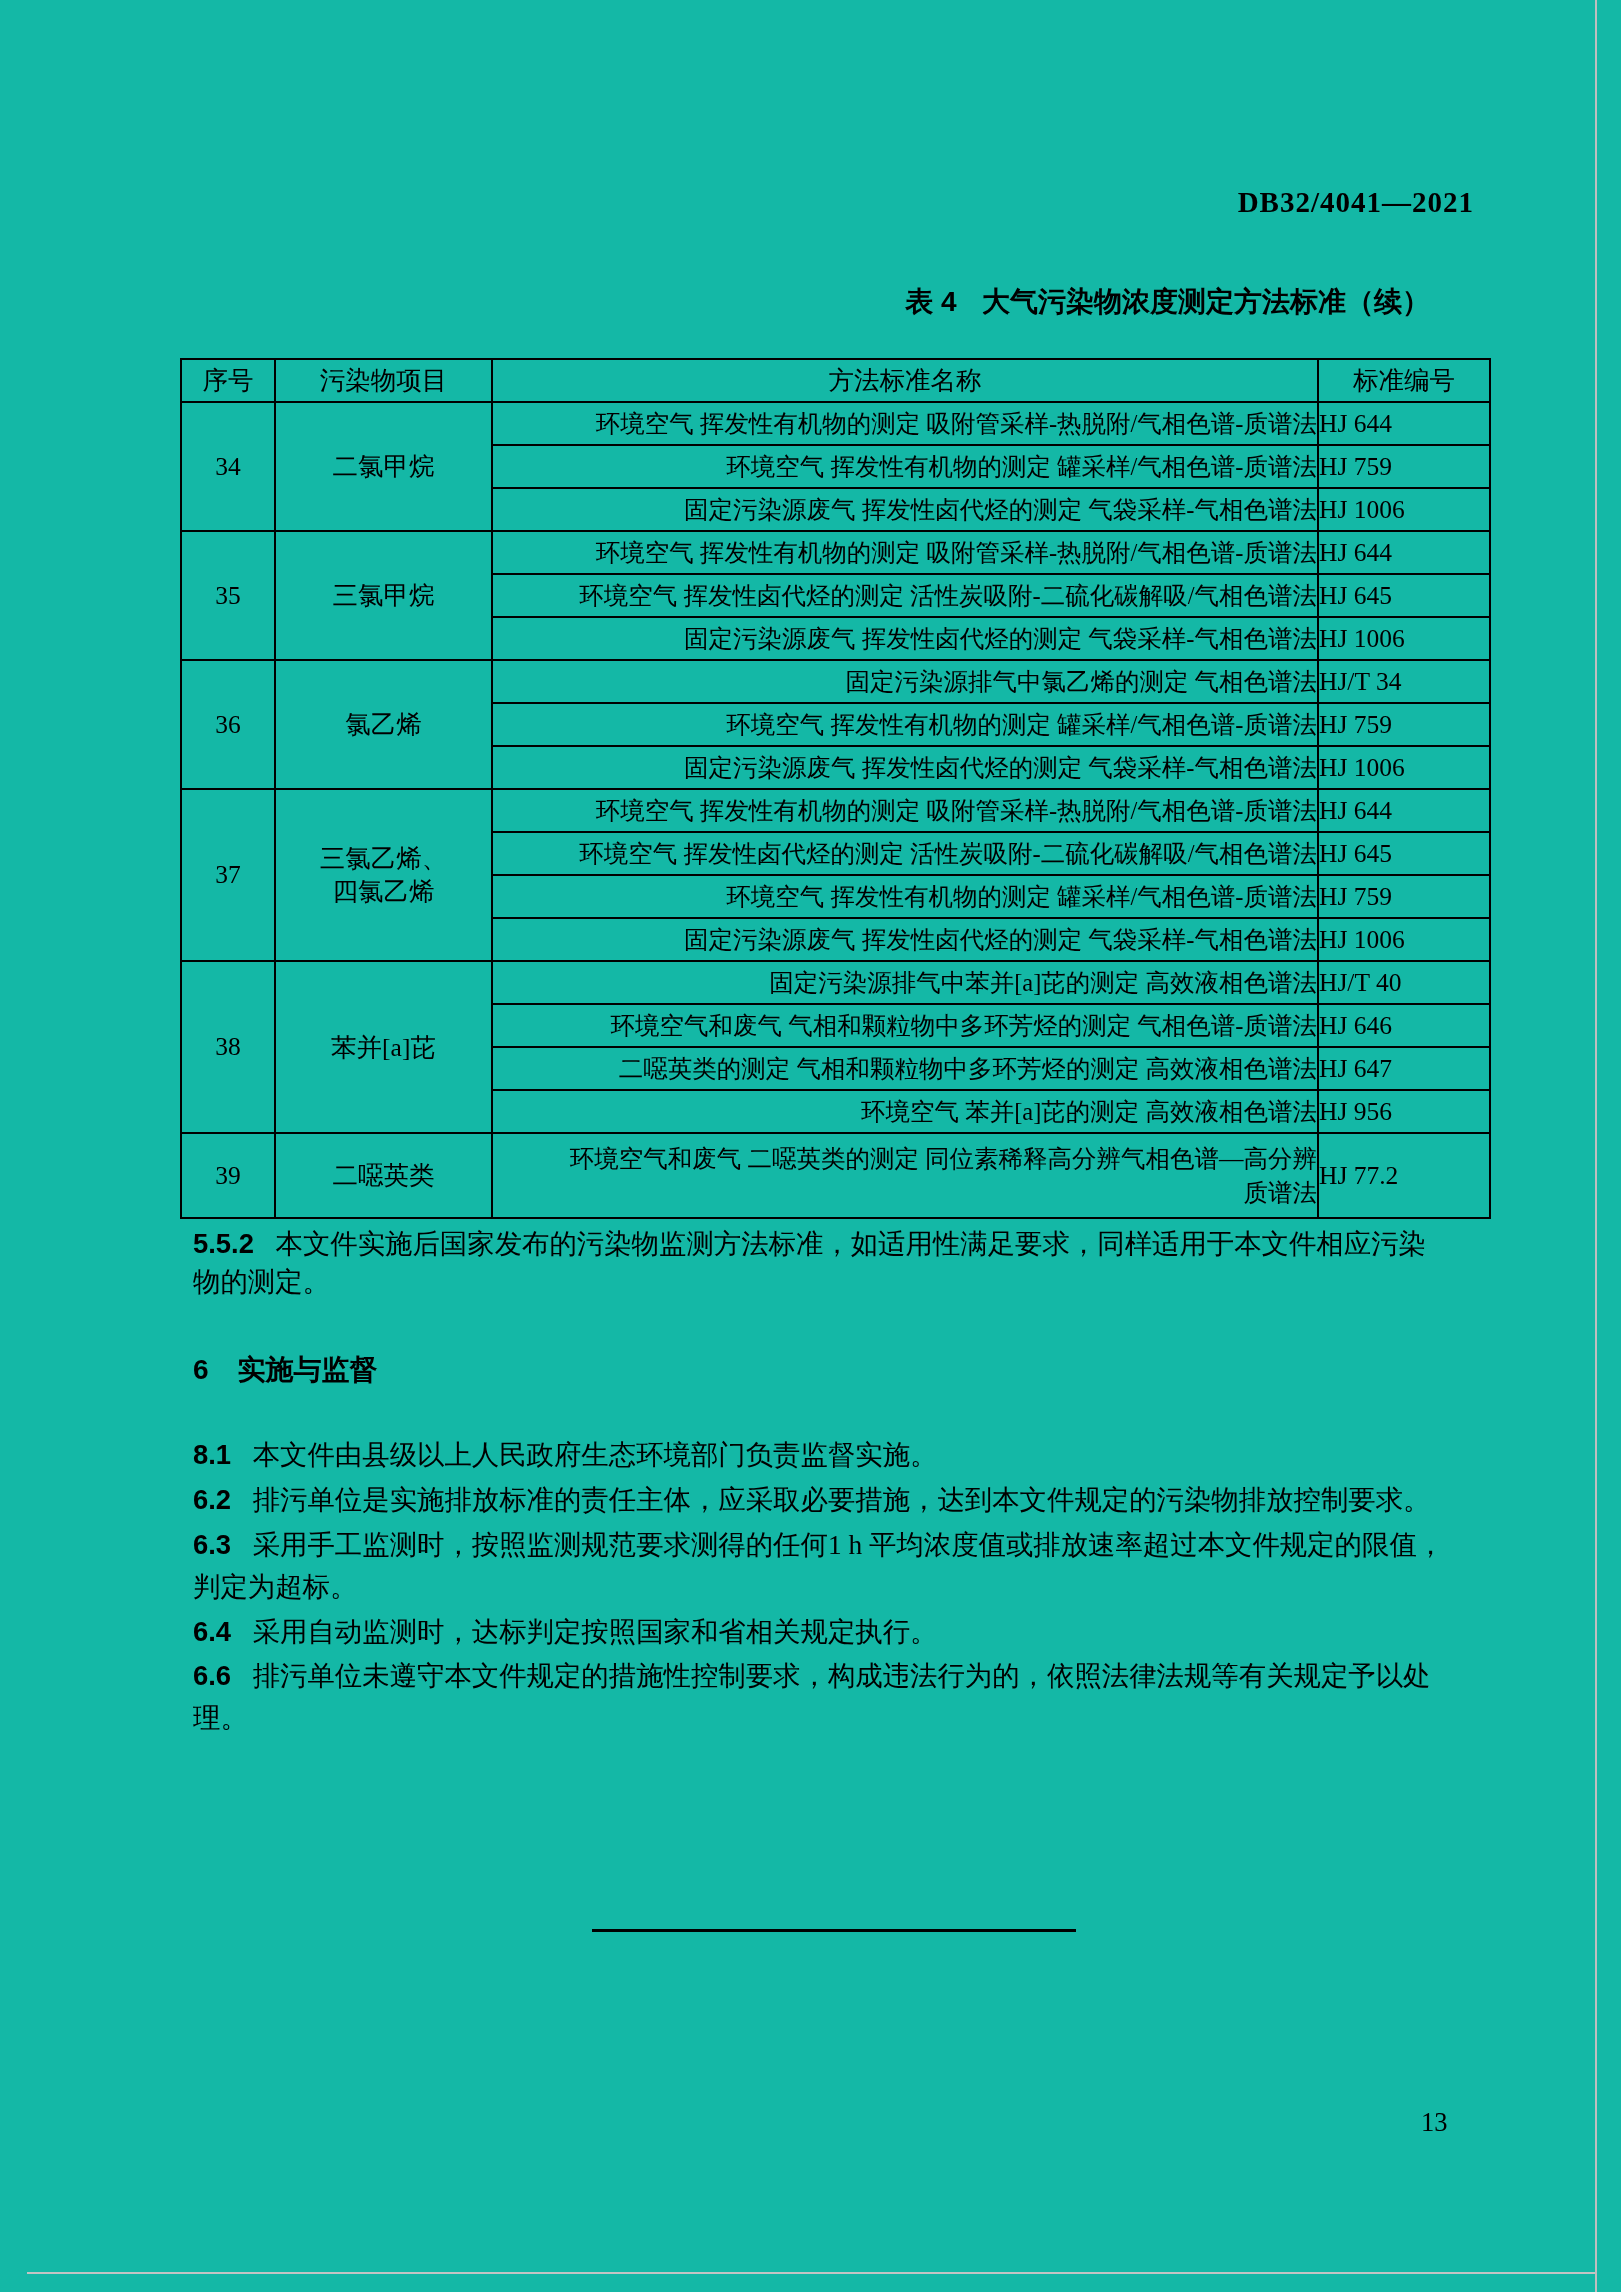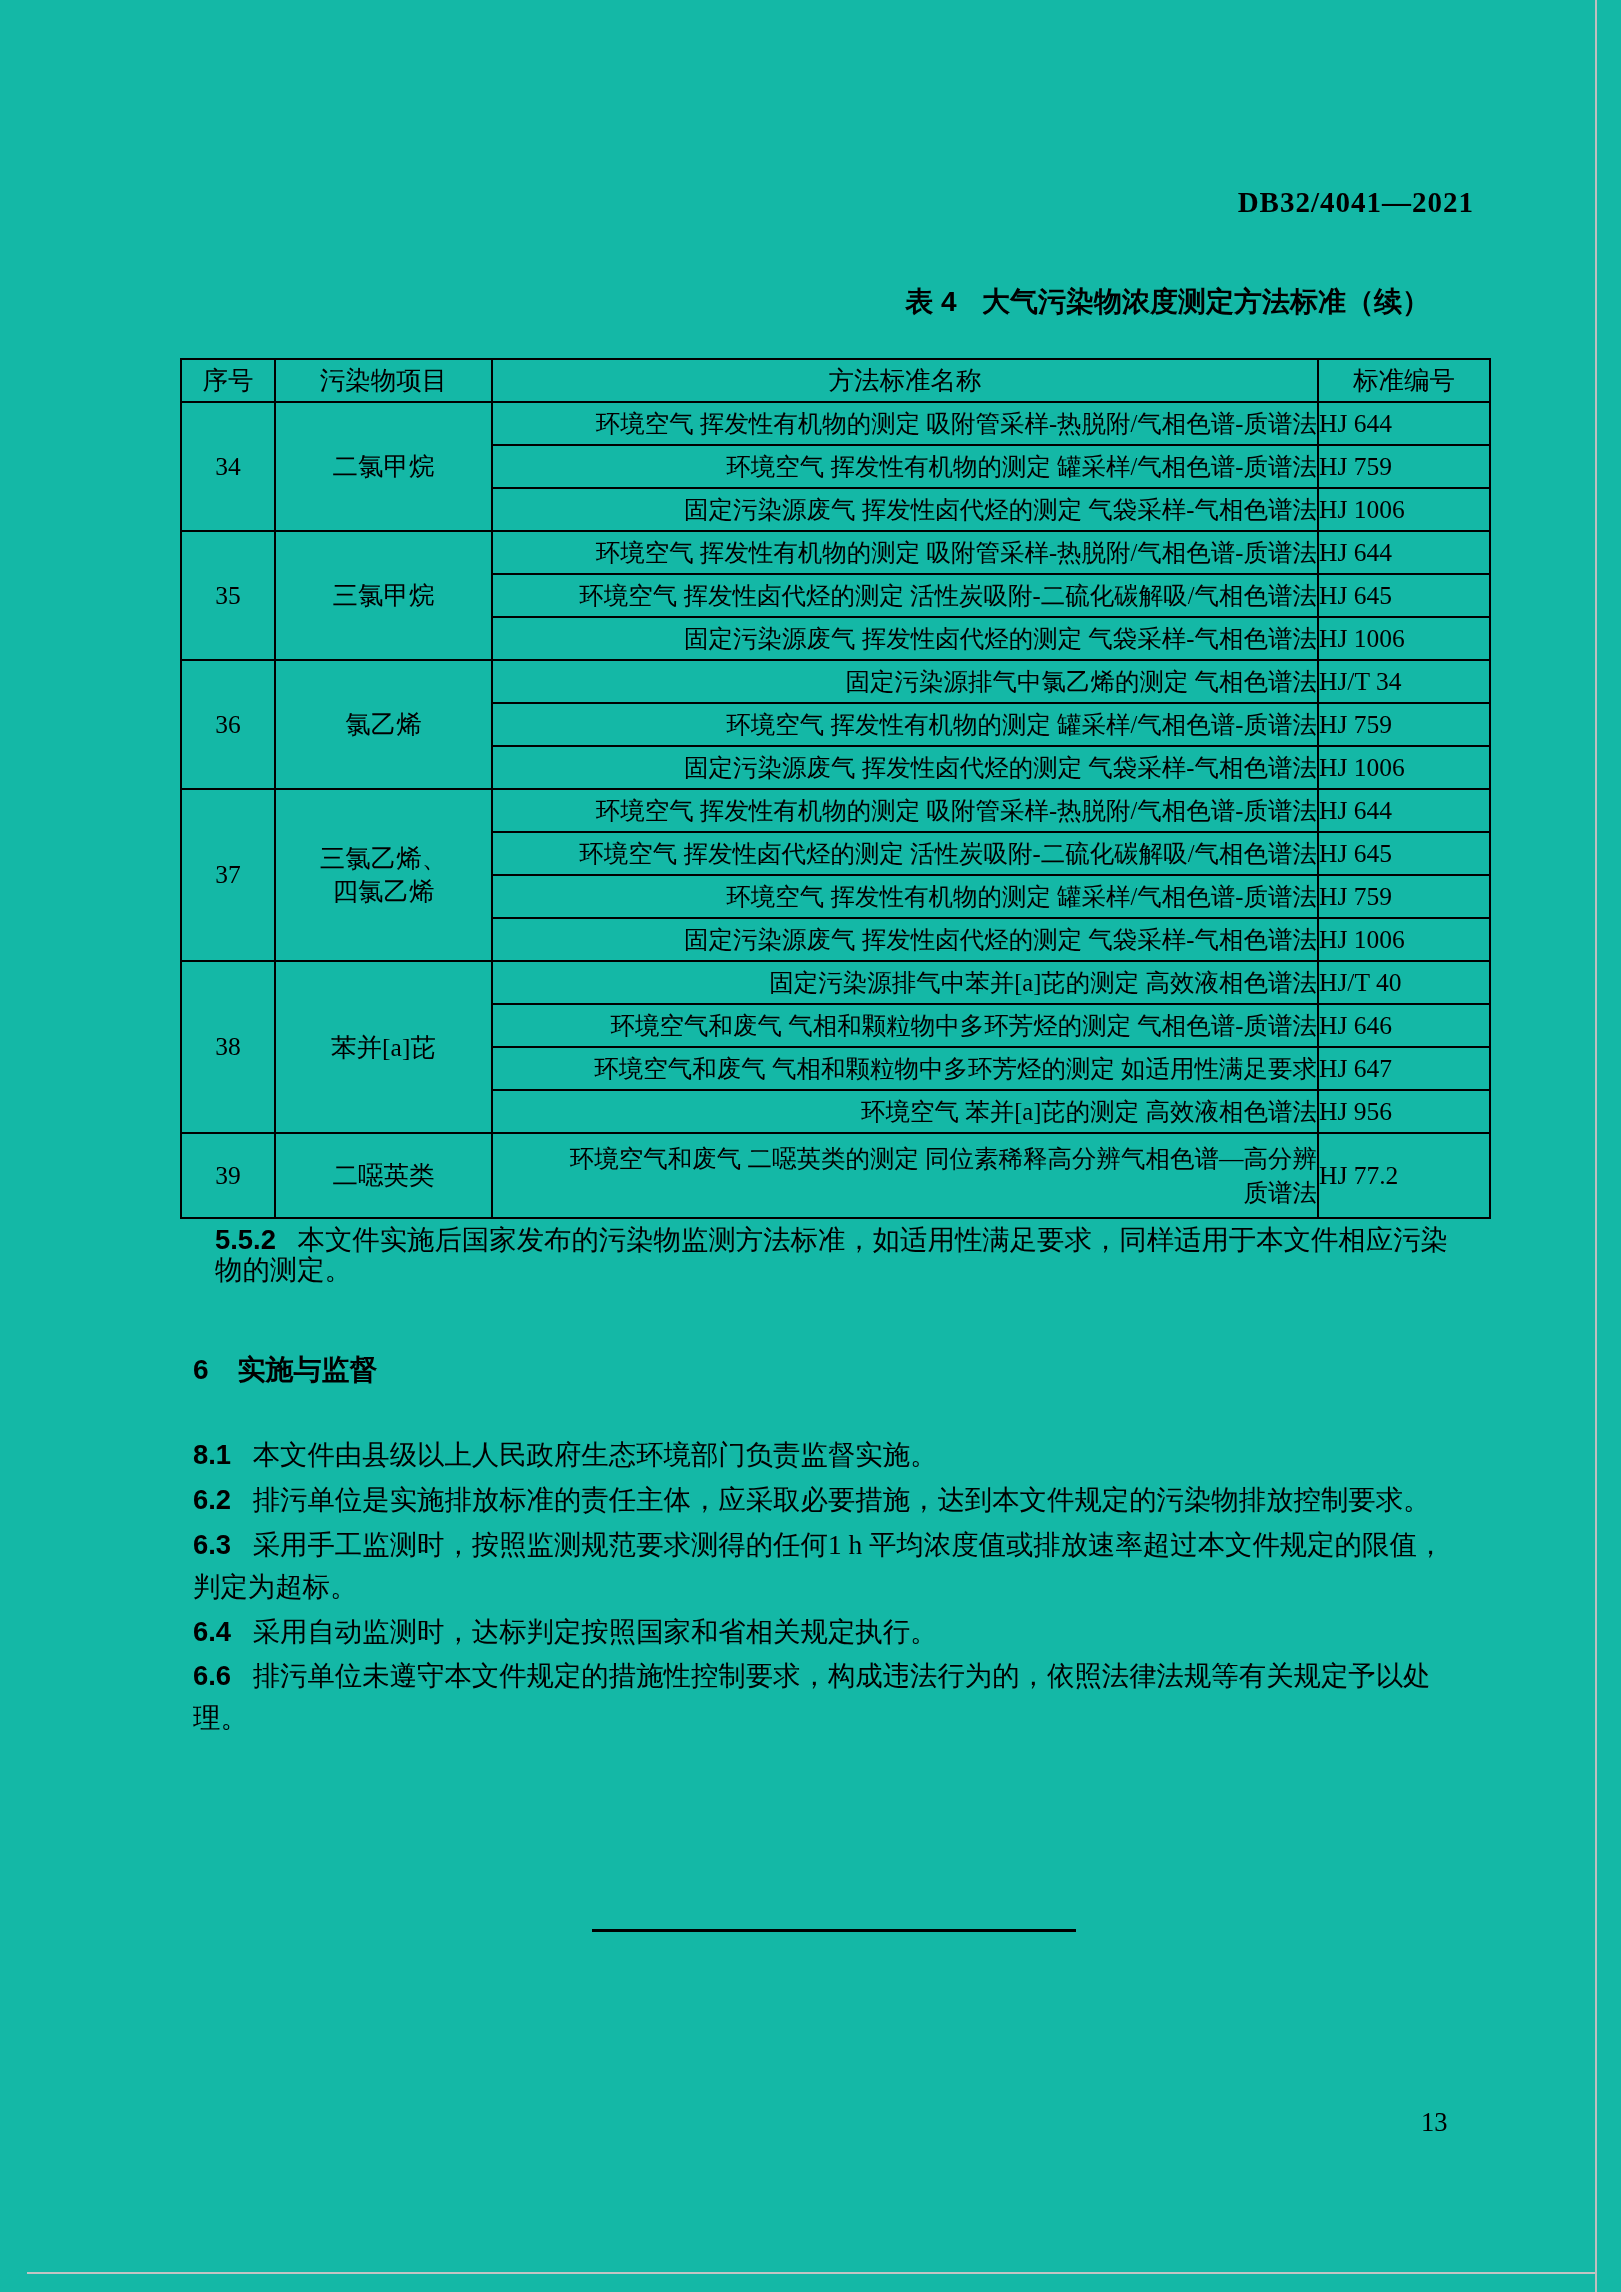--- a/index.html
+++ b/index.html
@@ -40,21 +40,21 @@
   tr.group-start td { border-top:2.9px solid #000; }
   td.col-no { text-align:center; font-size:25.5px; }
   td.col-pollutant { text-align:center; font-size:25.5px; }
   td.col-pollutant .pline { line-height:33px; }
   td.col-method { text-align:right; padding-left:17.6px; padding-right:5.9px; }
   td.col-method .mline { line-height:34px; }
   td.col-code { text-align:left; padding-left:17.6px; font-size:25.5px; }
   tr.tall td { height:83px; }
 
   .clause { position:absolute; left:193px; width:1318px; font-size:27.4px; }
-  .clause .cline { line-height:30px; white-space:nowrap;margin-left:22px; }
+  .clause .cline { line-height:38px; white-space:nowrap; }
   .clause .num, .sec-heading .num {
     font-family:"Liberation Sans","DejaVu Sans",sans-serif;
     font-weight:bold; margin-right:21.6px;
   }
   .clause-552 { top:1225px; }
   .sec-heading {
     position:absolute; top:1351px; left:193px;
     font-family:"Liberation Sans","DejaVu Sans",sans-serif;
     font-size:28px; font-weight:bold;
   }
@@ -164,21 +164,21 @@
           <td class="col-no" rowspan="4">38</td>
           <td class="col-pollutant" rowspan="4">苯并[a]芘</td>
           <td class="col-method">固定污染源排气中苯并[a]芘的测定 高效液相色谱法</td>
           <td class="col-code">HJ/T 40</td>
         </tr>
         <tr>
           <td class="col-method">环境空气和废气 气相和颗粒物中多环芳烃的测定 气相色谱-质谱法</td>
           <td class="col-code">HJ 646</td>
         </tr>
         <tr>
-          <td class="col-method">环境空气和废气 气相和颗粒物中多环芳烃的测定 如适用性满足要求</td>
+          <td class="col-method">二噁英类的测定 气相和颗粒物中多环芳烃的测定 高效液相色谱法</td>
           <td class="col-code">HJ 647</td>
         </tr>
         <tr>
           <td class="col-method">环境空气 苯并[a]芘的测定 高效液相色谱法</td>
           <td class="col-code">HJ 956</td>
         </tr>
         <tr class="group-start tall">
           <td class="col-no" rowspan="1">39</td>
           <td class="col-pollutant" rowspan="1">二噁英类</td>
           <td class="col-method">

